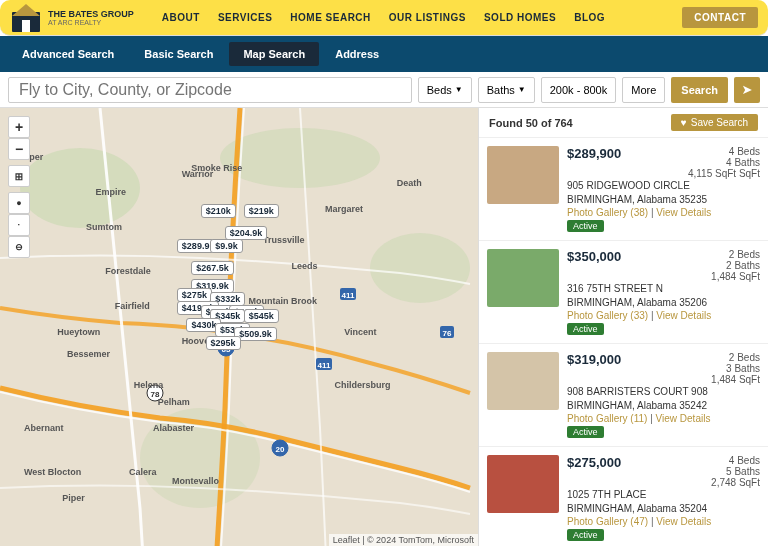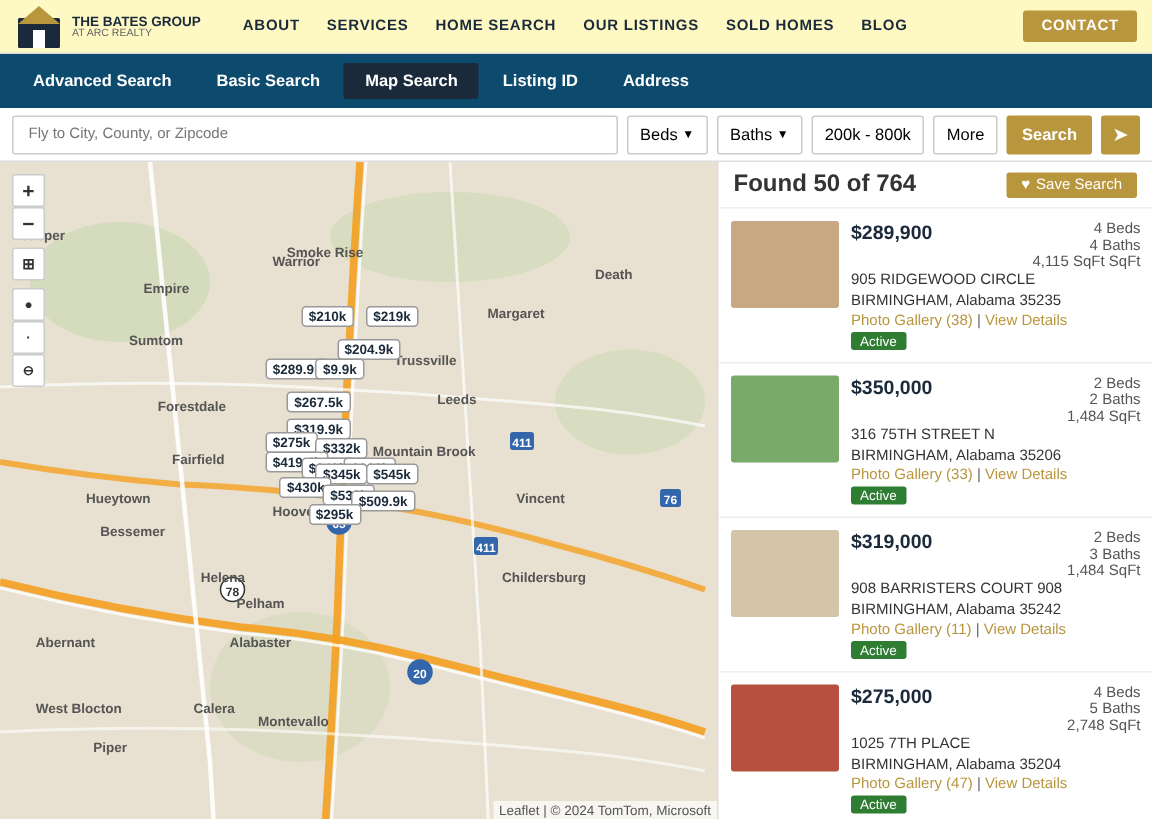--- a/index.html
+++ b/index.html
@@ -1,25 +1,26 @@
 <!DOCTYPE html>
 <html><head>
   <meta charset="utf-8">
   <style>
     * { box-sizing: border-box; margin: 0; padding: 0; }
     body { font-family: Arial, sans-serif; font-size: 12px; background: #fff; width: 768px; height: 546px; overflow: hidden; }
 
     
     .top-nav {
-      background: #fef9c3;
+      background: #fde047;
       display: flex;
       align-items: center;
       height: 36px;
       padding: 0 10px;
       border-bottom: 1px solid #ddd;
+      border-radius: 10px;
     }
     .logo-area {
       display: flex;
       align-items: center;
       margin-right: 20px;
     }
     .logo-icon {
       width: 32px;
       height: 32px;
       margin-right: 6px;
@@ -93,21 +94,21 @@
       align-items: center;
       height: 36px;
       padding: 0 8px;
       gap: 6px;
       border-bottom: 1px solid #ddd;
     }
     .search-input {
       flex: 1;
       border: 1px solid #ccc;
       padding: 4px 10px;
-      font-size: 10px;
+      font-size: 16px;
       color: #999;
       height: 26px;
       border-radius: 2px;
     }
     .filter-btn {
       border: 1px solid #ccc;
       background: #fff;
       padding: 3px 8px;
       font-size: 11px;
       height: 26px;
@@ -250,21 +251,21 @@
       overflow: hidden;
     }
     .results-header {
       display: flex;
       justify-content: space-between;
       align-items: center;
       padding: 6px 10px;
       border-bottom: 1px solid #eee;
     }
     .results-count {
-      font-size: 16px;
+      font-size: 11px;
       color: #333;
       font-weight: bold;
     }
     .save-search-btn {
       background: #b8963e;
       color: #fff;
       border: none;
       padding: 3px 10px;
       font-size: 10px;
       cursor: pointer;
@@ -386,21 +387,20 @@
     <div class="nav-item">Sold Homes</div>
     <div class="nav-item">Blog</div>
   </div>
   <div class="nav-contact">Contact</div>
 </div>
 
 <div class="search-tabs">
   <div class="search-tab">Advanced Search</div>
   <div class="search-tab">Basic Search</div>
   <div class="search-tab active">Map Search</div>
-  <div class="search-tab">Listing ID</div>
   <div class="search-tab">Address</div>
 </div>
 
 <div class="search-bar">
   <input class="search-input" type="text" placeholder="Fly to City, County, or Zipcode" style="">
   <button class="filter-btn">
     <span>Beds</span>
     <span class="arrow">▼</span>
   </button>
   <button class="filter-btn">

